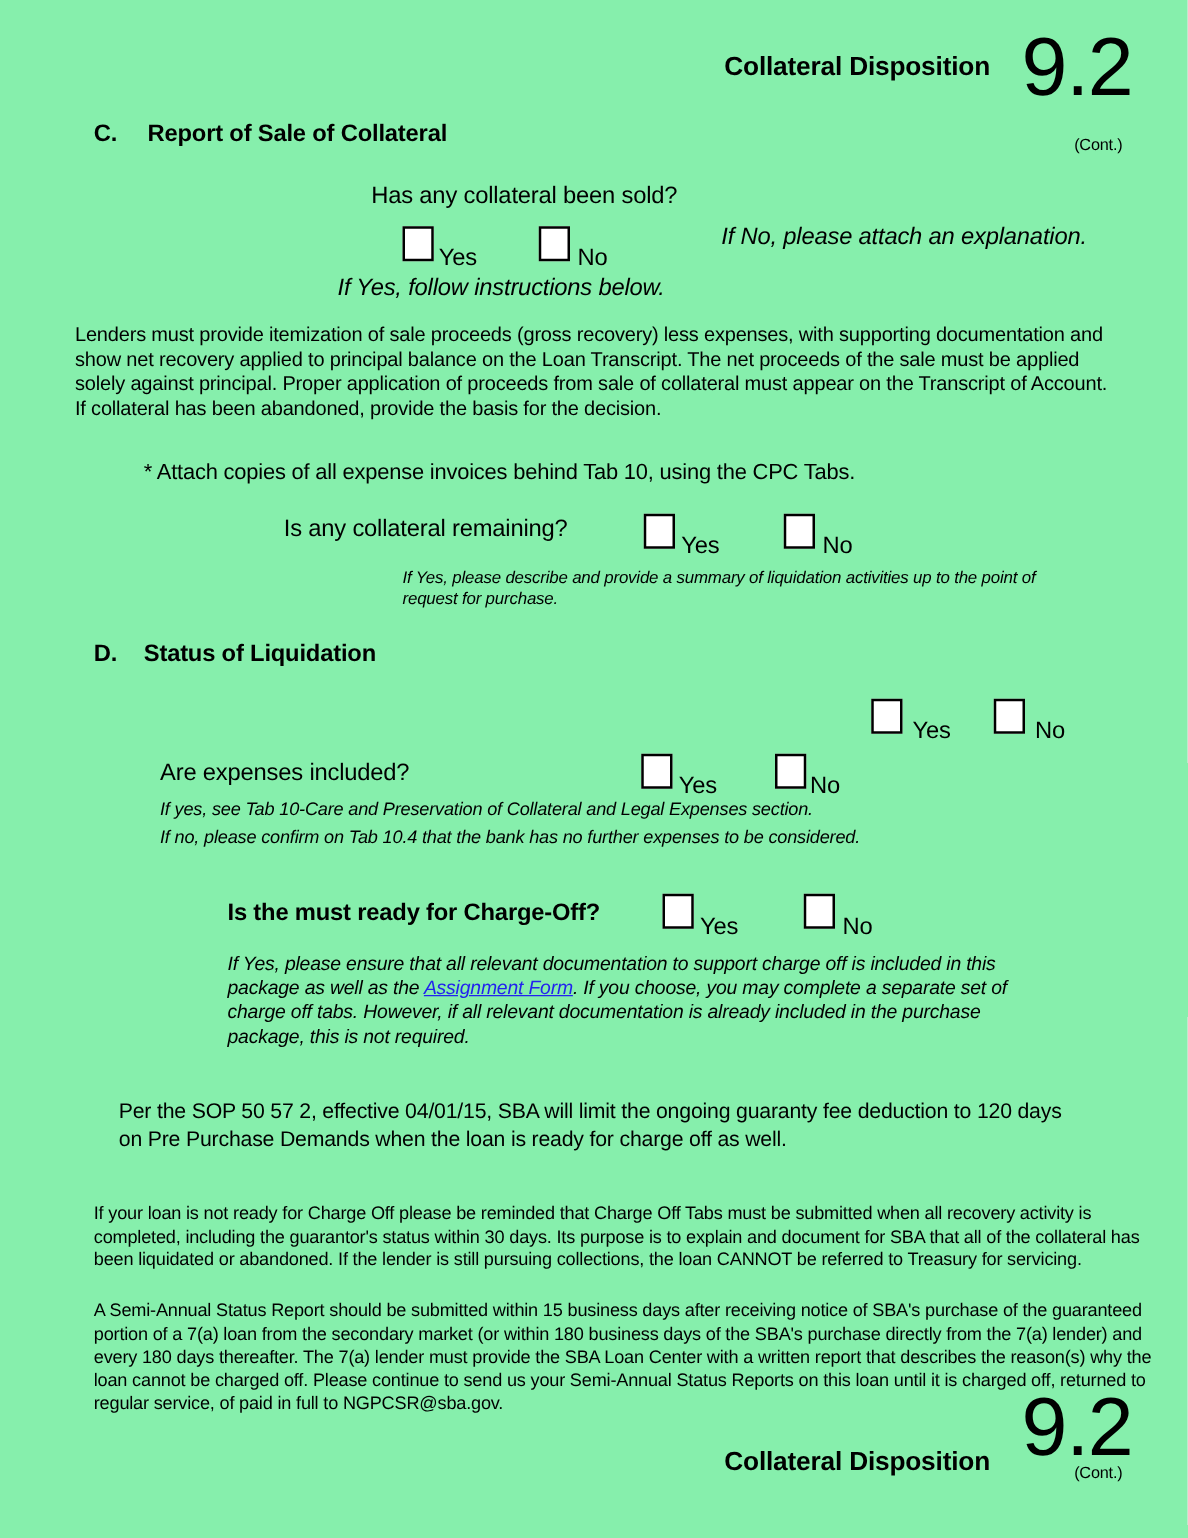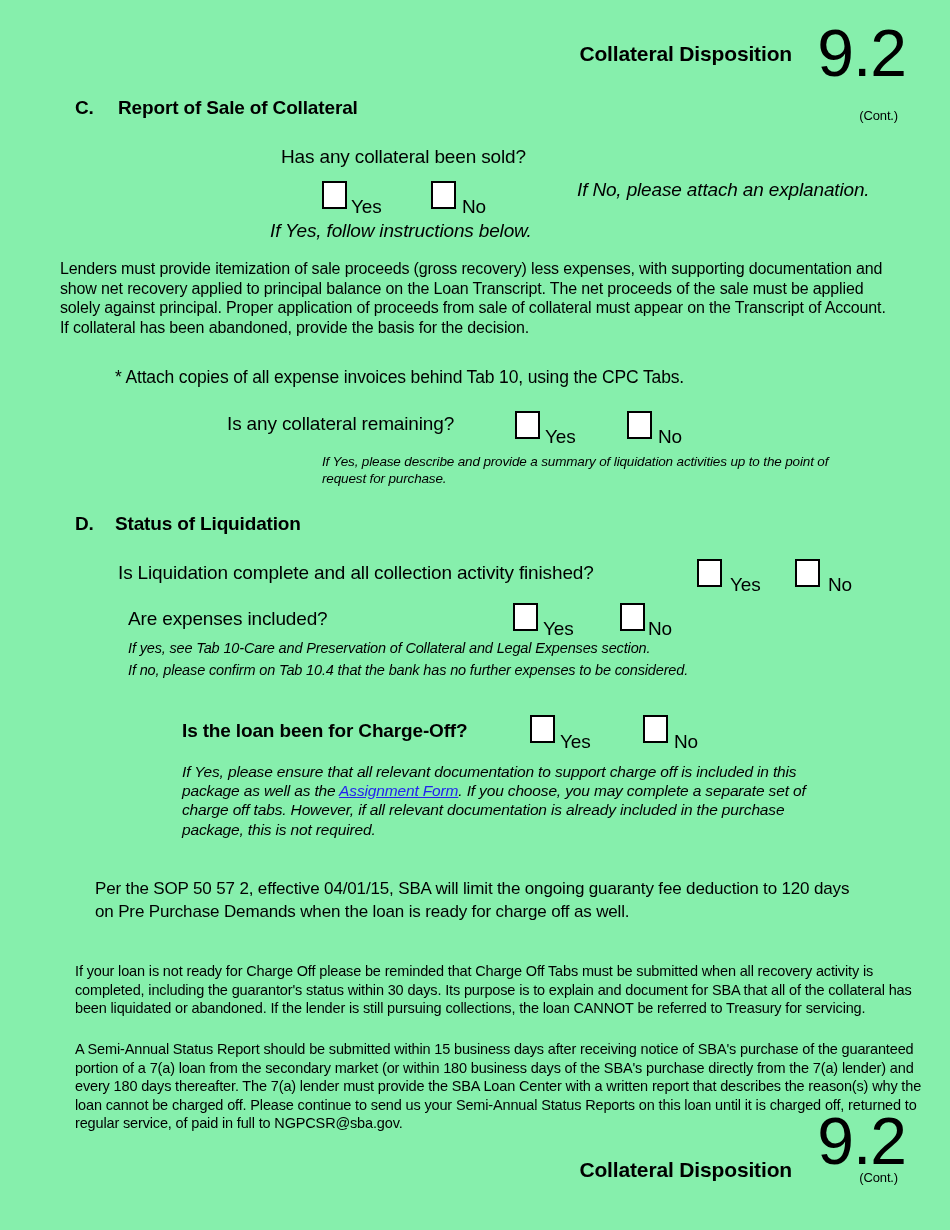--- a/index.html
+++ b/index.html
@@ -44,21 +44,21 @@
 
 <div class="page">
 
   <div class="abs hdr-title" style="top:42px;right:158px;">Collateral Disposition</div>
   <div class="abs big-num" style="top:20px;right:44px;">9.2</div>
   <div class="abs cont" style="top:108px;right:52px;">(Cont.)</div>
 
   <div class="abs b" style="top:97px;left:75px;font-size:19px;">C.</div>
   <div class="abs b" style="top:97px;left:118px;font-size:19px;">Report of Sale of Collateral</div>
 
-  <div class="abs q" style="top:146px;left:281px;text-align:right;">Has any collateral been sold?</div>
+  <div class="abs q" style="top:146px;left:297px;text-align:right;">Has any collateral been sold?</div>
 
   <div class="cb" style="top:181px;left:322px;border-width:2.5px;"></div>
   <div class="abs cb-label" style="top:184px;left:351px;">Yes</div>
   <div class="cb" style="top:181px;left:431px;"></div>
   <div class="abs cb-label" style="top:184px;left:462px;">No</div>
 
   <div class="abs i" style="top:179px;left:577px;font-size:19px;">If No, please attach an explanation.</div>
   <div class="abs i" style="top:220px;left:270px;font-size:19px;">If Yes, follow instructions below.</div>
 
   <div class="abs para" style="top:259px;left:60px;width:835px;">Lenders must provide itemization of sale proceeds (gross recovery) less expenses, with supporting documentation and show net recovery applied to principal balance on the Loan Transcript. The net proceeds of the sale must be applied solely against principal. Proper application of proceeds from sale of collateral must appear on the Transcript of Account. If collateral has been abandoned, provide the basis for the decision.</div>
@@ -69,36 +69,35 @@
   <div class="cb" style="top:411px;left:515px;"></div>
   <div class="abs cb-label" style="top:414px;left:545px;">Yes</div>
   <div class="cb" style="top:411px;left:627px;"></div>
   <div class="abs cb-label" style="top:414px;left:658px;">No</div>
 
   <div class="abs note-sm" style="top:453px;left:322px;width:515px;">If Yes, please describe and provide a summary of liquidation activities up to the point of request for purchase.</div>
 
   <div class="abs b" style="top:513px;left:75px;font-size:19px;">D.</div>
   <div class="abs b" style="top:513px;left:115px;font-size:19px;">Status of Liquidation</div>
 
-  <div class="abs q" style="top:562px;left:118px;">Is Liquidation complete and all collection activity finished?</div>
   <div class="cb" style="top:559px;left:697px;"></div>
   <div class="abs cb-label" style="top:562px;left:730px;">Yes</div>
   <div class="cb" style="top:559px;left:795px;"></div>
   <div class="abs cb-label" style="top:562px;left:828px;">No</div>
 
   <div class="abs q" style="top:608px;left:128px;">Are expenses included?</div>
   <div class="cb" style="top:603px;left:513px;"></div>
   <div class="abs cb-label" style="top:606px;left:543px;">Yes</div>
   <div class="cb" style="top:603px;left:620px;"></div>
   <div class="abs cb-label" style="top:606px;left:648px;">No</div>
 
   <div class="abs note-md" style="top:639px;left:128px;width:620px;">If yes, see Tab 10-Care and Preservation of Collateral and Legal Expenses section.</div>
   <div class="abs note-md" style="top:661px;left:128px;width:620px;">If no, please confirm on Tab 10.4 that the bank has no further expenses to be considered.</div>
 
-  <div class="abs q b" style="top:720px;left:182px;">Is the loan been for Charge-Off?</div>
+  <div class="abs q b" style="top:720px;left:182px;">Is the must ready for Charge-Off?</div>
   <div class="cb" style="top:715px;left:530px;"></div>
   <div class="abs cb-label" style="top:719px;left:560px;">Yes</div>
   <div class="cb" style="top:715px;left:643px;"></div>
   <div class="abs cb-label" style="top:719px;left:674px;">No</div>
 
   <div class="abs i" style="top:762px;left:182px;width:655px;font-size:15.5px;line-height:1.24;"><span>If Yes, please ensure that all relevant documentation to support charge off is included in this package as well as the </span><span class="link">Assignment Form</span><span>. If you choose, you may complete a separate set of charge off tabs. However, if all relevant documentation is already included in the purchase package, this is not required.</span></div>
 
   <div class="abs" style="top:878px;left:95px;width:760px;font-size:17px;line-height:1.35;">Per the SOP 50 57 2, effective 04/01/15, SBA will limit the ongoing guaranty fee deduction to 120 days on Pre Purchase Demands when the loan is ready for charge off as well.</div>
 
   <div class="abs para-sm" style="top:962px;left:75px;width:840px;">If your loan is not ready for Charge Off please be reminded that Charge Off Tabs must be submitted when all recovery activity is completed, including the guarantor's status within 30 days. Its purpose is to explain and document for SBA that all of the collateral has been liquidated or abandoned. If the lender is still pursuing collections, the loan CANNOT be referred to Treasury for servicing.</div>

